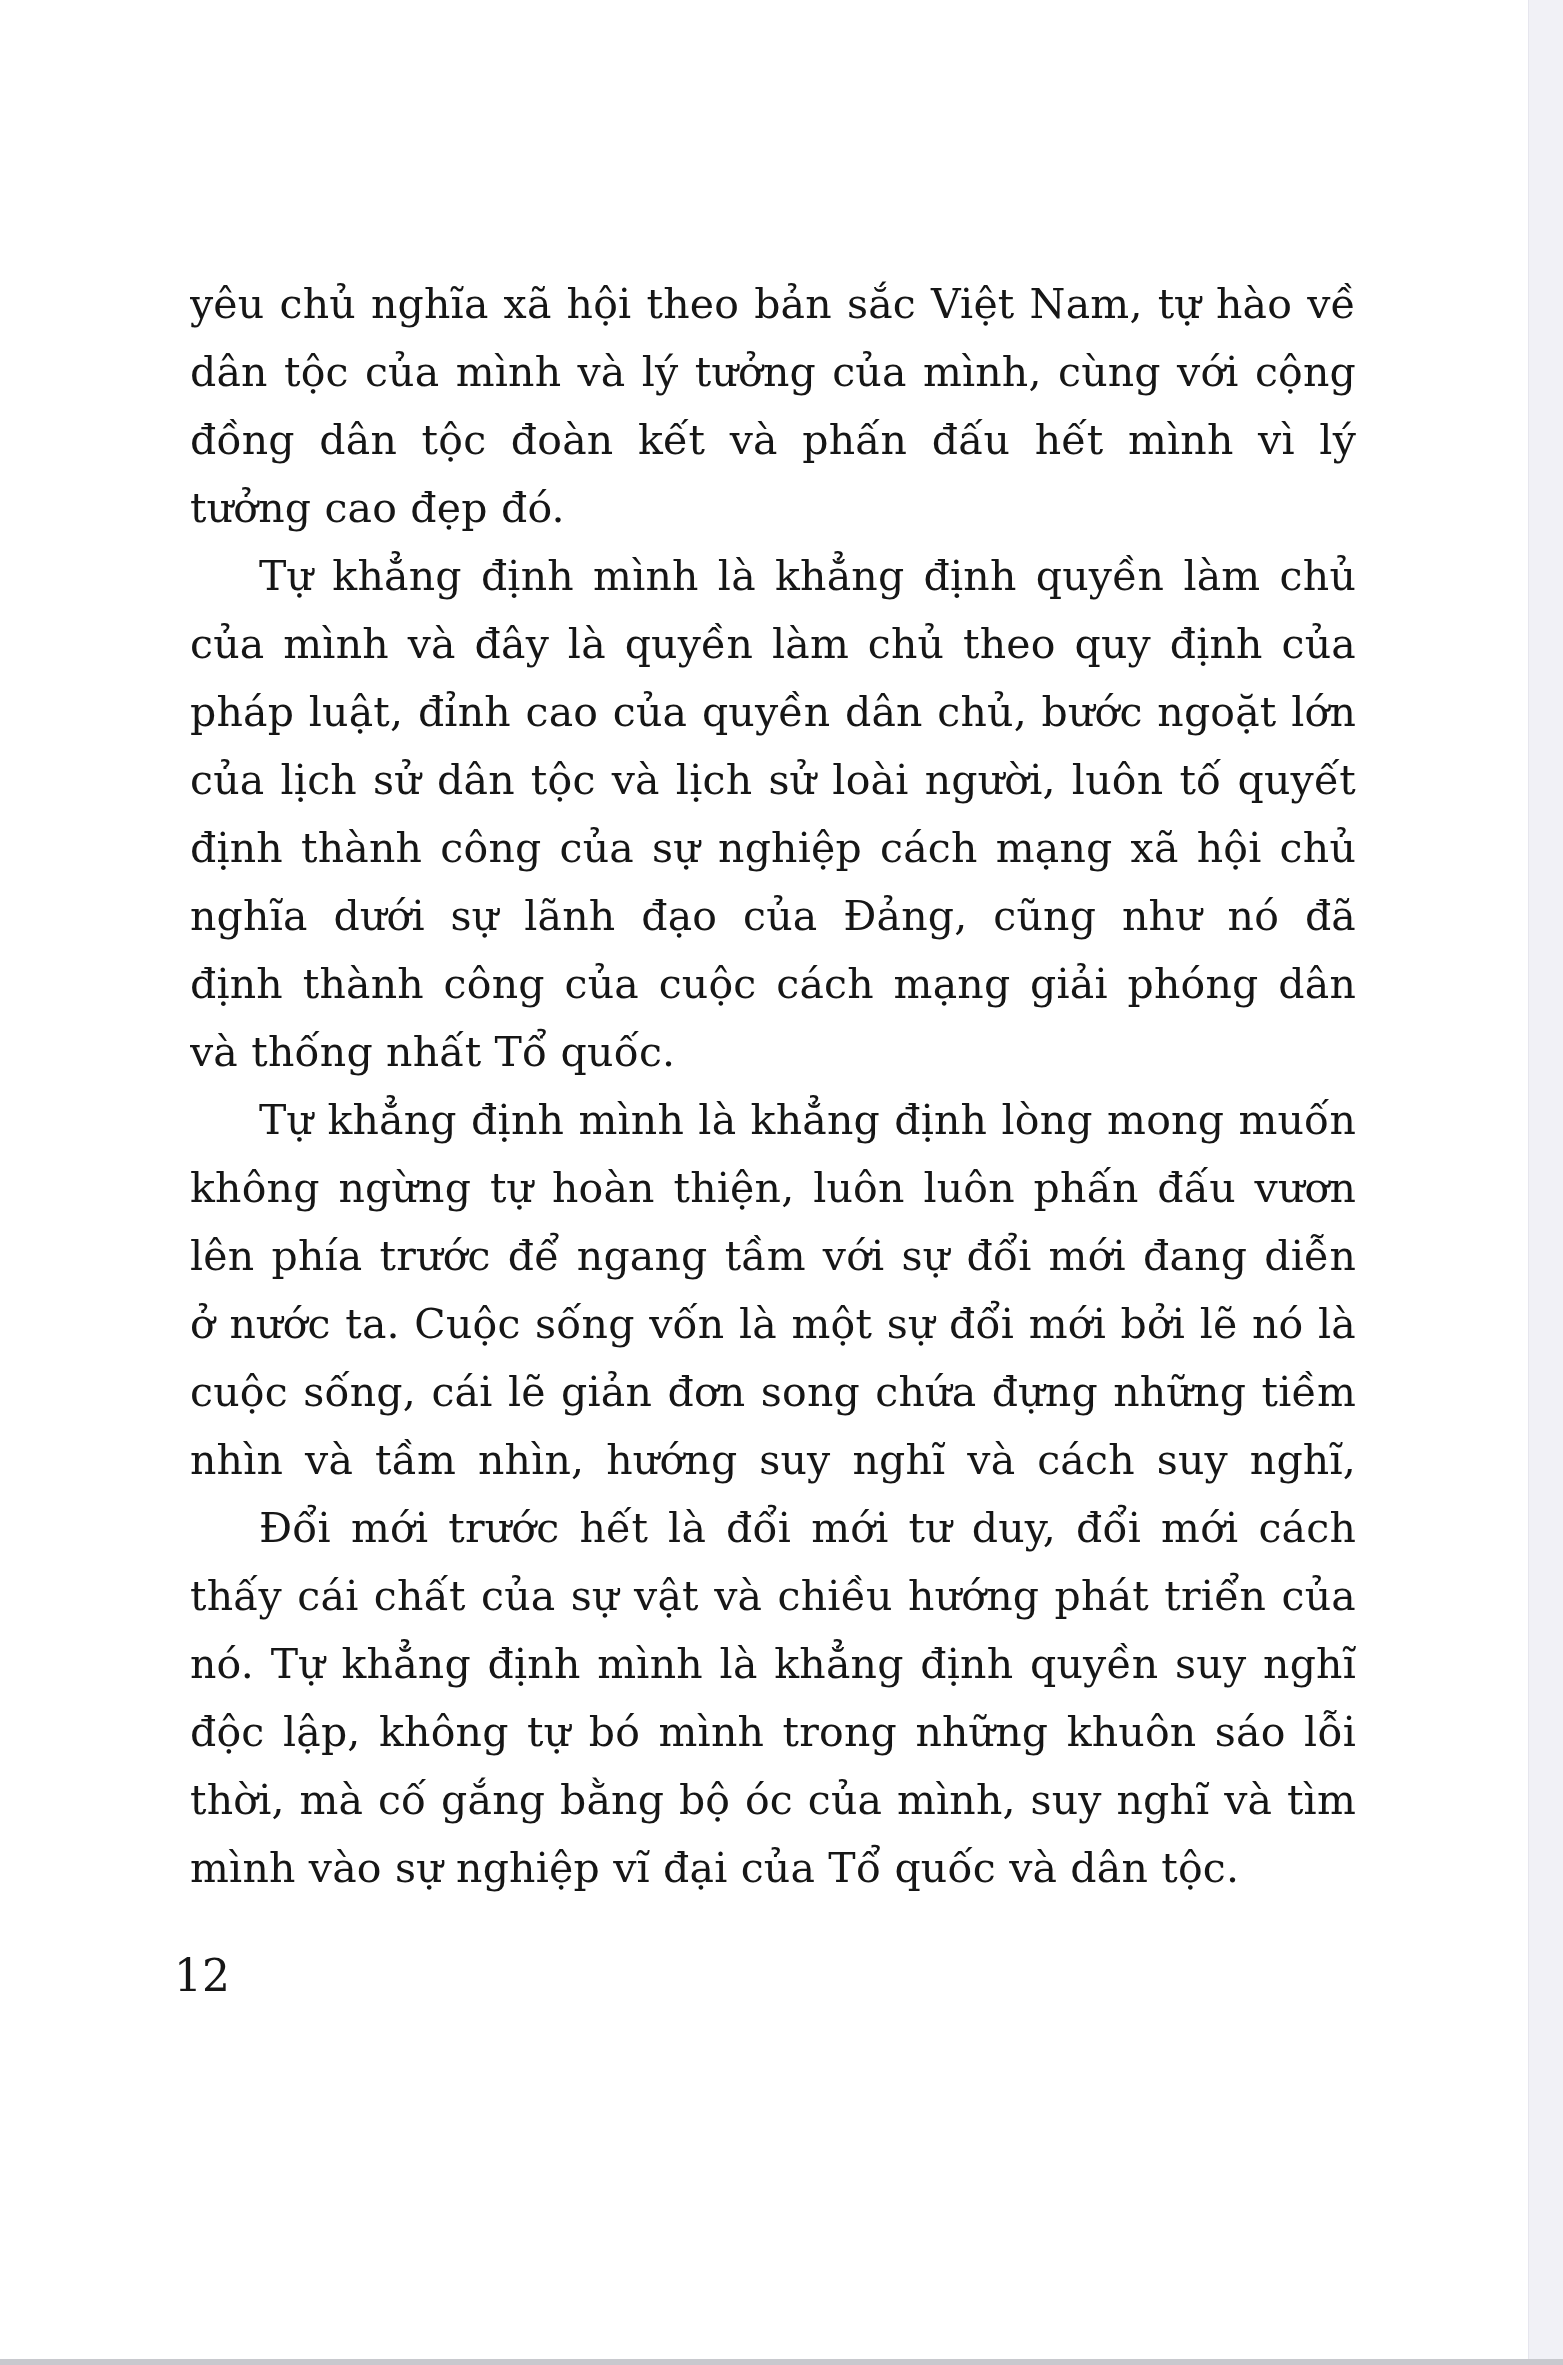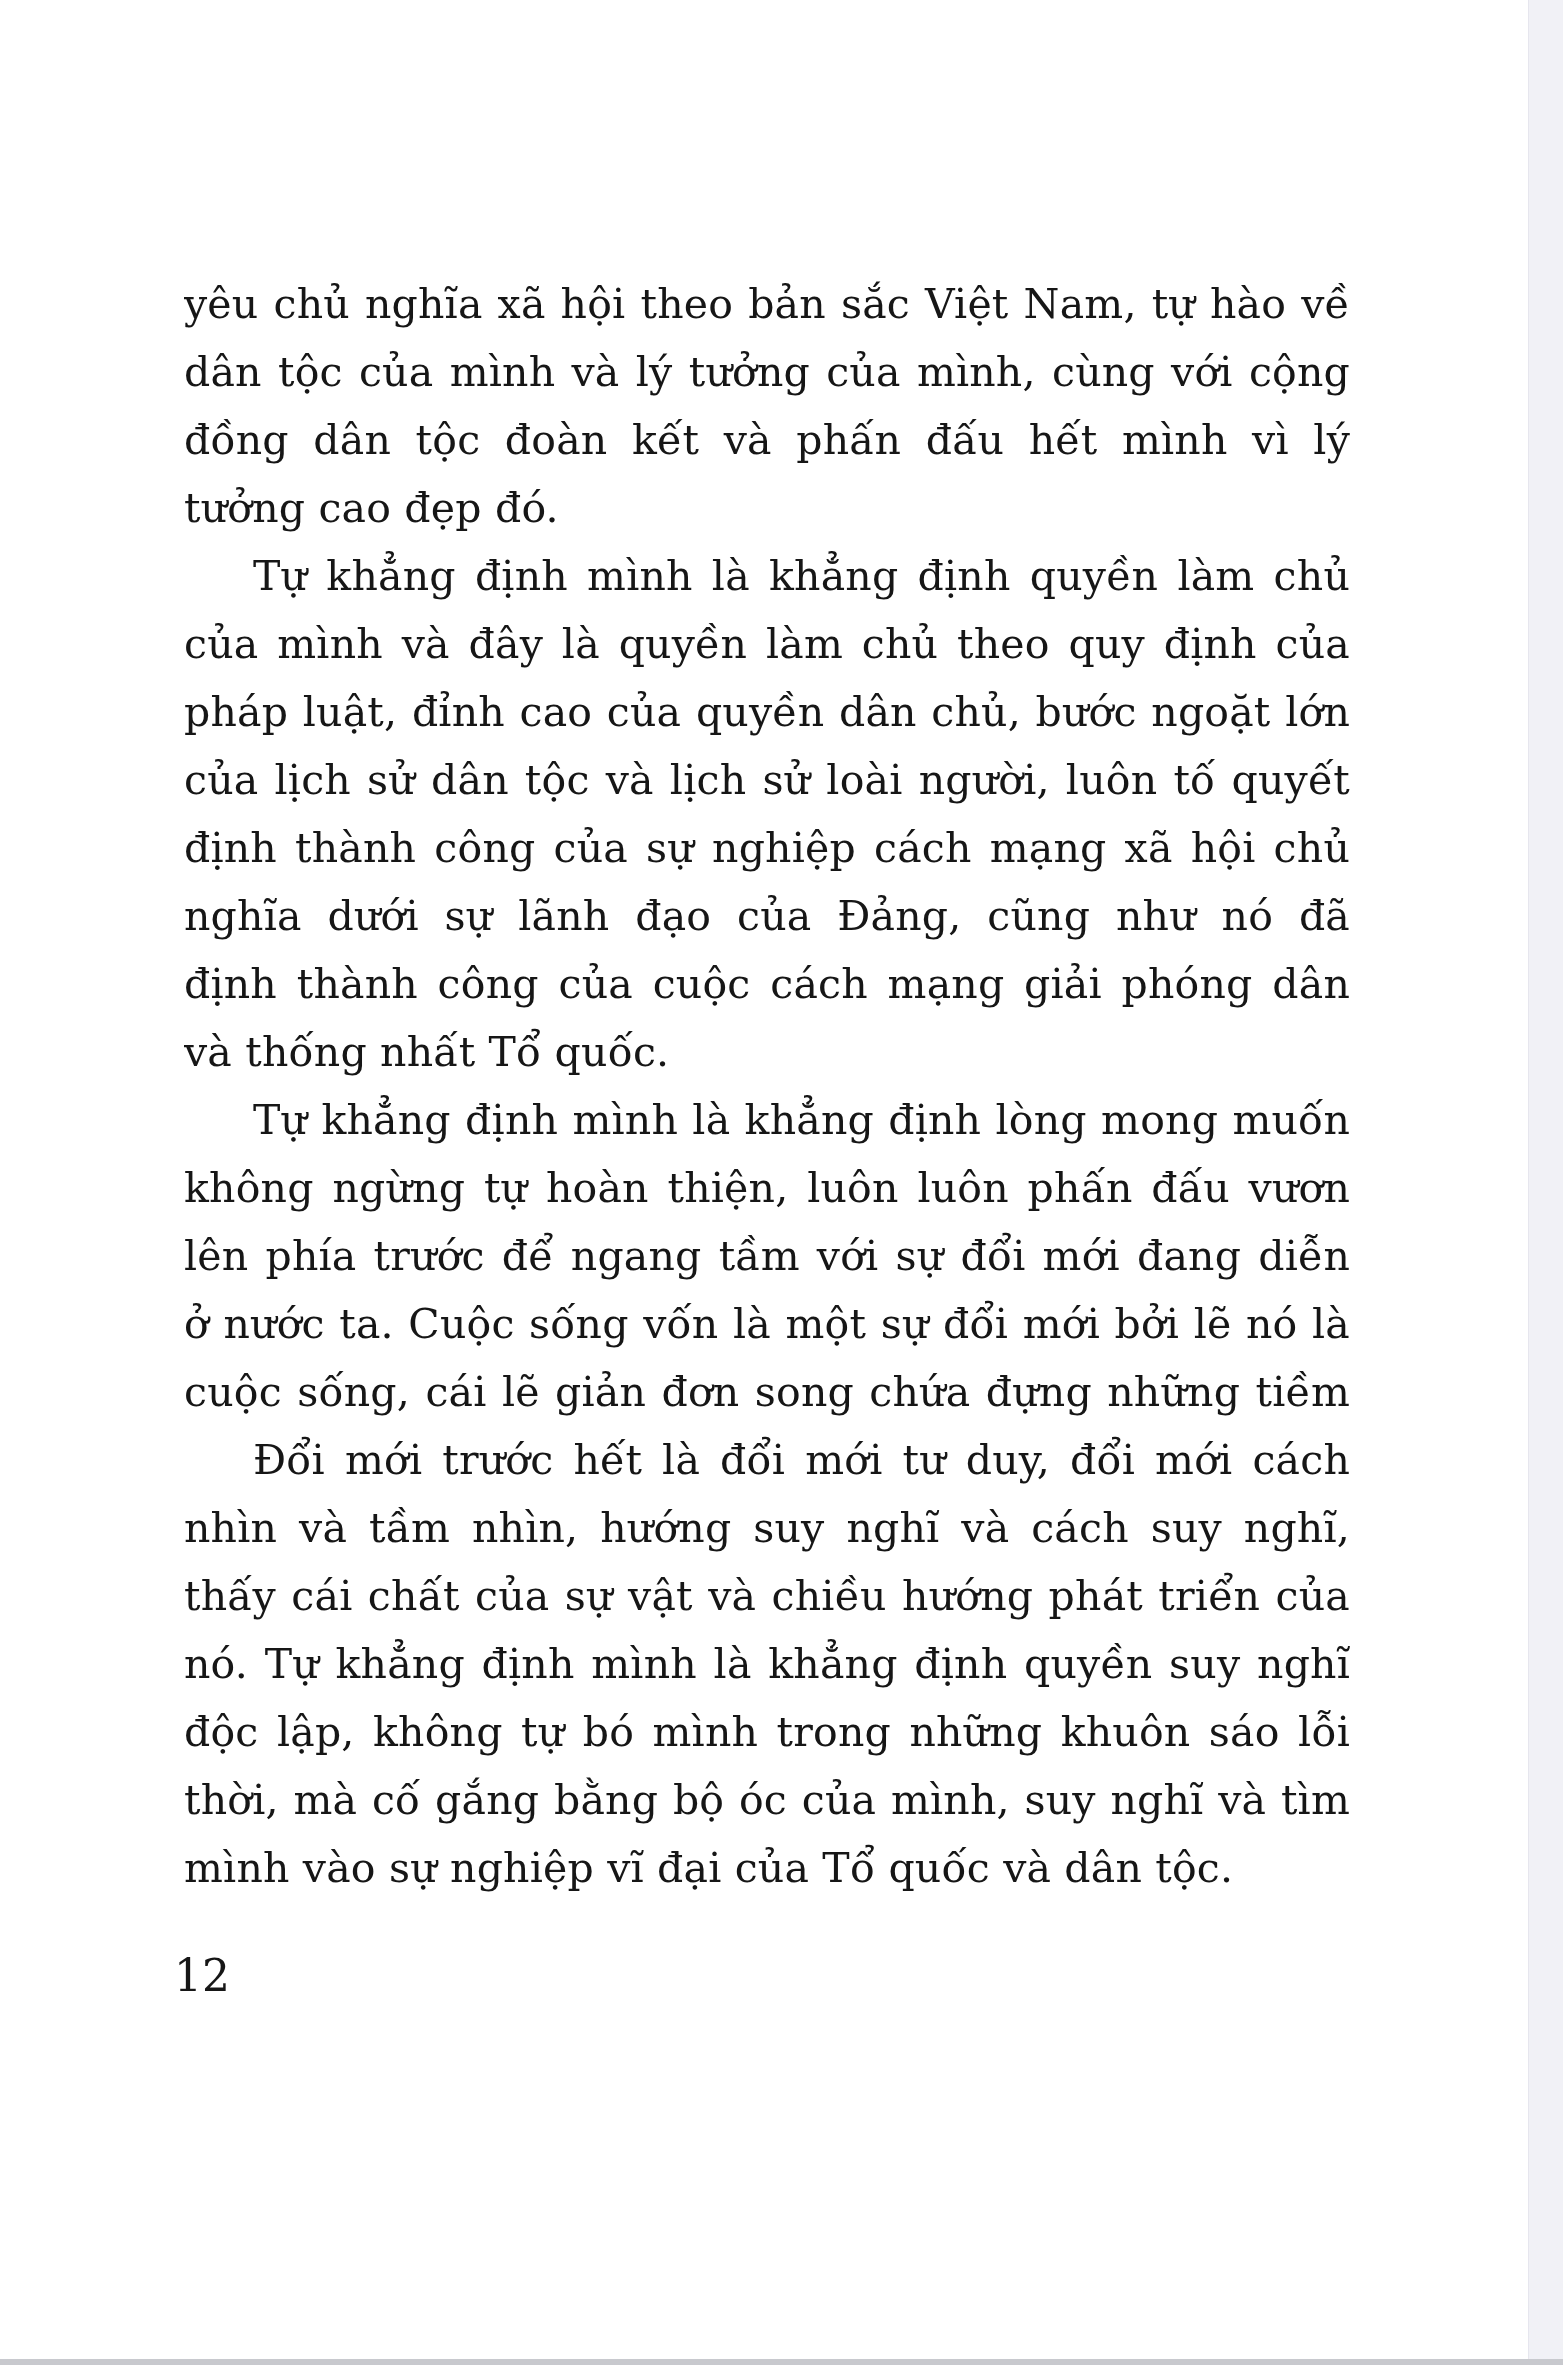--- a/index.html
+++ b/index.html
@@ -15,21 +15,21 @@
     position: relative;
     width: 1563px;
     height: 2366px;
     background: var(--page-bg);
     overflow: hidden;
     font-family: "DejaVu Serif", "Liberation Serif", serif;
     color: var(--text-color);
   }
   .text-block {
     position: absolute;
-    left: 184px;
+    left: 190px;
     top: 270px;
     width: 1166px;
   }
   .para { display: block; }
   .line {
     display: block;
     height: 68px;
     line-height: 68px;
     font-size: 41px;
     white-space: nowrap;      
@@ -97,22 +97,22 @@
 
     <div class="para">
       <div class="line indent">Tự khẳng định mình là khẳng định lòng mong muốn</div>
       <div class="line">không ngừng tự hoàn thiện, luôn luôn phấn đấu vươn</div>
       <div class="line">lên phía trước để ngang tầm với sự đổi mới đang diễn ra</div>
       <div class="line">ở nước ta. Cuộc sống vốn là một sự đổi mới bởi lẽ nó là</div>
       <div class="line">cuộc sống, cái lẽ giản đơn song chứa đựng những tiềm</div>
     </div>
 
     <div class="para">
+      <div class="line">nhìn và tầm nhìn, hướng suy nghĩ và cách suy nghĩ,</div>
       <div class="line indent">Đổi mới trước hết là đổi mới tư duy, đổi mới cách</div>
-      <div class="line">nhìn và tầm nhìn, hướng suy nghĩ và cách suy nghĩ,</div>
       <div class="line">thấy cái chất của sự vật và chiều hướng phát triển của</div>
       <div class="line">nó. Tự khẳng định mình là khẳng định quyền suy nghĩ</div>
       <div class="line">độc lập, không tự bó mình trong những khuôn sáo lỗi</div>
       <div class="line">thời, mà cố gắng bằng bộ óc của mình, suy nghĩ và tìm</div>
       <div class="line para-end">mình vào sự nghiệp vĩ đại của Tổ quốc và dân tộc.</div>
     </div>
 
   </div>
 
   <div class="page-number">12</div>

